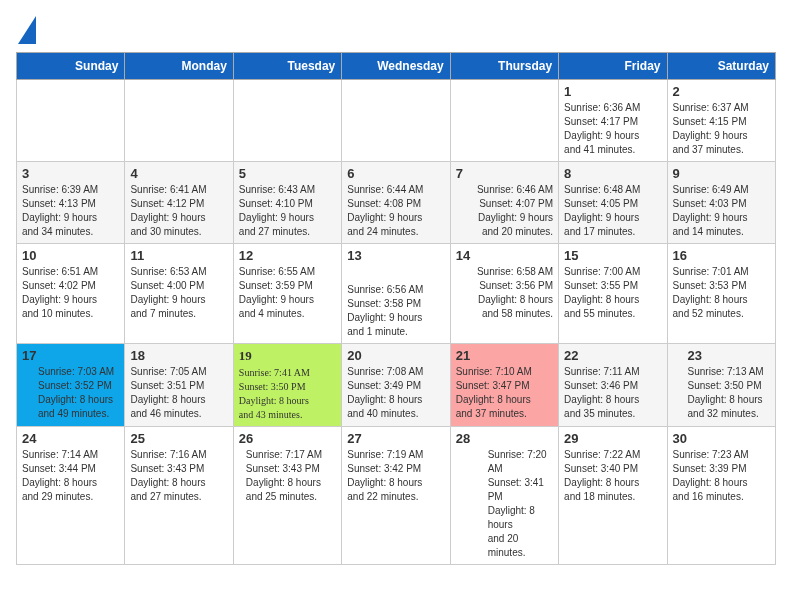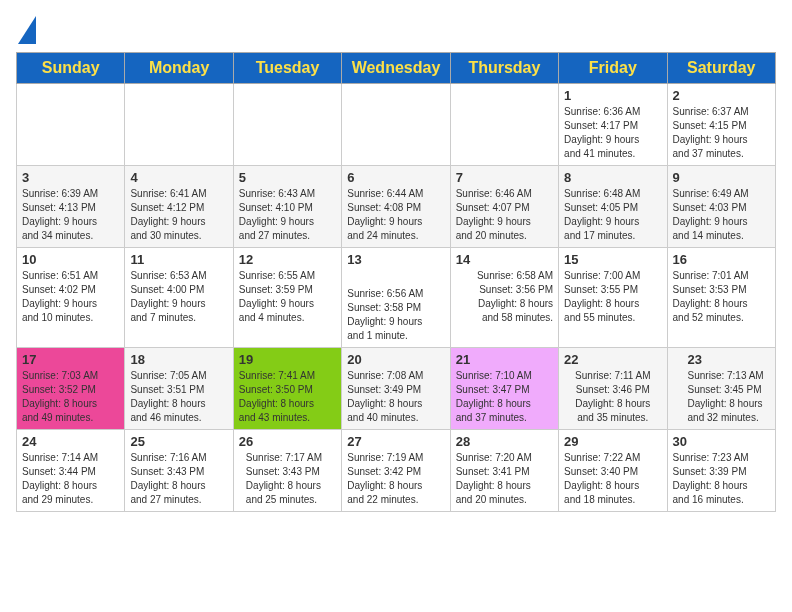--- a/index.html
+++ b/index.html
@@ -34,25 +34,25 @@
     .subtitle {
       font-size: 14px;
       color: #555;
     }
     .calendar {
       width: 100%;
       border-collapse: collapse;
     }
     .calendar th {
       background: #1565c0;
-      color: #fde047;
-      font-size: 16px;
+      color: #ffffff;
+      font-size: 12px;
       font-weight: bold;
       padding: 6px 6px;
-      text-align: center;
+      text-align: right;
       border: 1px solid #aaa;
     }
     .calendar td {
       vertical-align: top;
       border: 1px solid #ccc;
       padding: 4px 5px;
       width: calc(100% / 7);
       min-height: 80px;
       font-size: 10.5px;
       color: #333;
@@ -157,21 +157,21 @@
         </td>
         <td style="background: rgb(245, 245, 245);">
           <span class="day-number">6</span>
           <div class="day-info" style="white-space: pre-line;">Sunrise: 6:44 AM
 Sunset: 4:08 PM
 Daylight: 9 hours
 and 24 minutes.</div>
         </td>
         <td style="background: rgb(245, 245, 245);">
           <span class="day-number">7</span>
-          <div class="day-info" style="white-space: pre-line;">Sunrise: 6:46 AM
+          <div class="day-info" style="white-space: pre-line; text-align: right;">Sunrise: 6:46 AM
 Sunset: 4:07 PM
 Daylight: 9 hours
 and 20 minutes.</div>
         </td>
         <td style="background: rgb(245, 245, 245);">
           <span class="day-number">8</span>
           <div class="day-info" style="white-space: pre-line;">Sunrise: 6:48 AM
 Sunset: 4:05 PM
 Daylight: 9 hours
 and 17 minutes.</div>
@@ -229,66 +229,66 @@
         </td>
         <td>
           <span class="day-number">16</span>
           <div class="day-info" style="white-space: pre-line;">Sunrise: 7:01 AM
 Sunset: 3:53 PM
 Daylight: 8 hours
 and 52 minutes.</div>
         </td>
       </tr>
       <tr>
-        <td style="background: #ec4899;">
+        <td style="background: #0ea5e9;">
           <span class="day-number">17</span>
-          <div class="day-info" style="white-space: pre-line;">Sunrise: 7:03 AM
+          <div class="day-info" style="white-space: pre-line; margin-left: 16px;">Sunrise: 7:03 AM
 Sunset: 3:52 PM
 Daylight: 8 hours
 and 49 minutes.</div>
         </td>
         <td style="background: rgb(245, 245, 245);">
           <span class="day-number">18</span>
           <div class="day-info" style="white-space: pre-line;">Sunrise: 7:05 AM
 Sunset: 3:51 PM
 Daylight: 8 hours
 and 46 minutes.</div>
         </td>
-        <td style="background: #84cc16;">
+        <td style="background: #bef264; font-family: Liberation Serif, serif;">
           <span class="day-number">19</span>
           <div class="day-info" style="white-space: pre-line;">Sunrise: 7:41 AM
 Sunset: 3:50 PM
 Daylight: 8 hours
 and 43 minutes.</div>
         </td>
         <td style="background: rgb(245, 245, 245); margin-left: 20px;">
           <span class="day-number">20</span>
           <div class="day-info" style="white-space: pre-line;">Sunrise: 7:08 AM
 Sunset: 3:49 PM
 Daylight: 8 hours
 and 40 minutes.</div>
         </td>
-        <td style="background: #f0abfc;">
+        <td style="background: #fca5a5;">
           <span class="day-number">21</span>
           <div class="day-info" style="white-space: pre-line;">Sunrise: 7:10 AM
 Sunset: 3:47 PM
 Daylight: 8 hours
 and 37 minutes.</div>
         </td>
         <td style="background: rgb(245, 245, 245);">
           <span class="day-number">22</span>
-          <div class="day-info" style="white-space: pre-line; text-align: center;">Sunrise: 7:11 AM
+          <div class="day-info" style="white-space: pre-line;">Sunrise: 7:11 AM
 Sunset: 3:46 PM
 Daylight: 8 hours
 and 35 minutes.</div>
         </td>
         <td style="background: rgb(245, 245, 245); padding-left: 20px;">
           <span class="day-number">23</span>
           <div class="day-info" style="white-space: pre-line;">Sunrise: 7:13 AM
-Sunset: 3:45 PM
+Sunset: 3:50 PM
 Daylight: 8 hours
 and 32 minutes.</div>
         </td>
       </tr>
       <tr>
         <td>
           <span class="day-number">24</span>
           <div class="day-info" style="white-space: pre-line;">Sunrise: 7:14 AM
 Sunset: 3:44 PM
 Daylight: 8 hours
@@ -310,21 +310,21 @@
         </td>
         <td>
           <span class="day-number">27</span>
           <div class="day-info" style="white-space: pre-line;">Sunrise: 7:19 AM
 Sunset: 3:42 PM
 Daylight: 8 hours
 and 22 minutes.</div>
         </td>
         <td>
           <span class="day-number">28</span>
-          <div class="day-info" style="white-space: pre-line;">Sunrise: 7:20 AM
+          <div class="day-info" style="white-space: pre-line; margin-left: 32px;">Sunrise: 7:20 AM
 Sunset: 3:41 PM
 Daylight: 8 hours
 and 20 minutes.</div>
         </td>
         <td>
           <span class="day-number">29</span>
           <div class="day-info" style="white-space: pre-line;">Sunrise: 7:22 AM
 Sunset: 3:40 PM
 Daylight: 8 hours
 and 18 minutes.</div>

